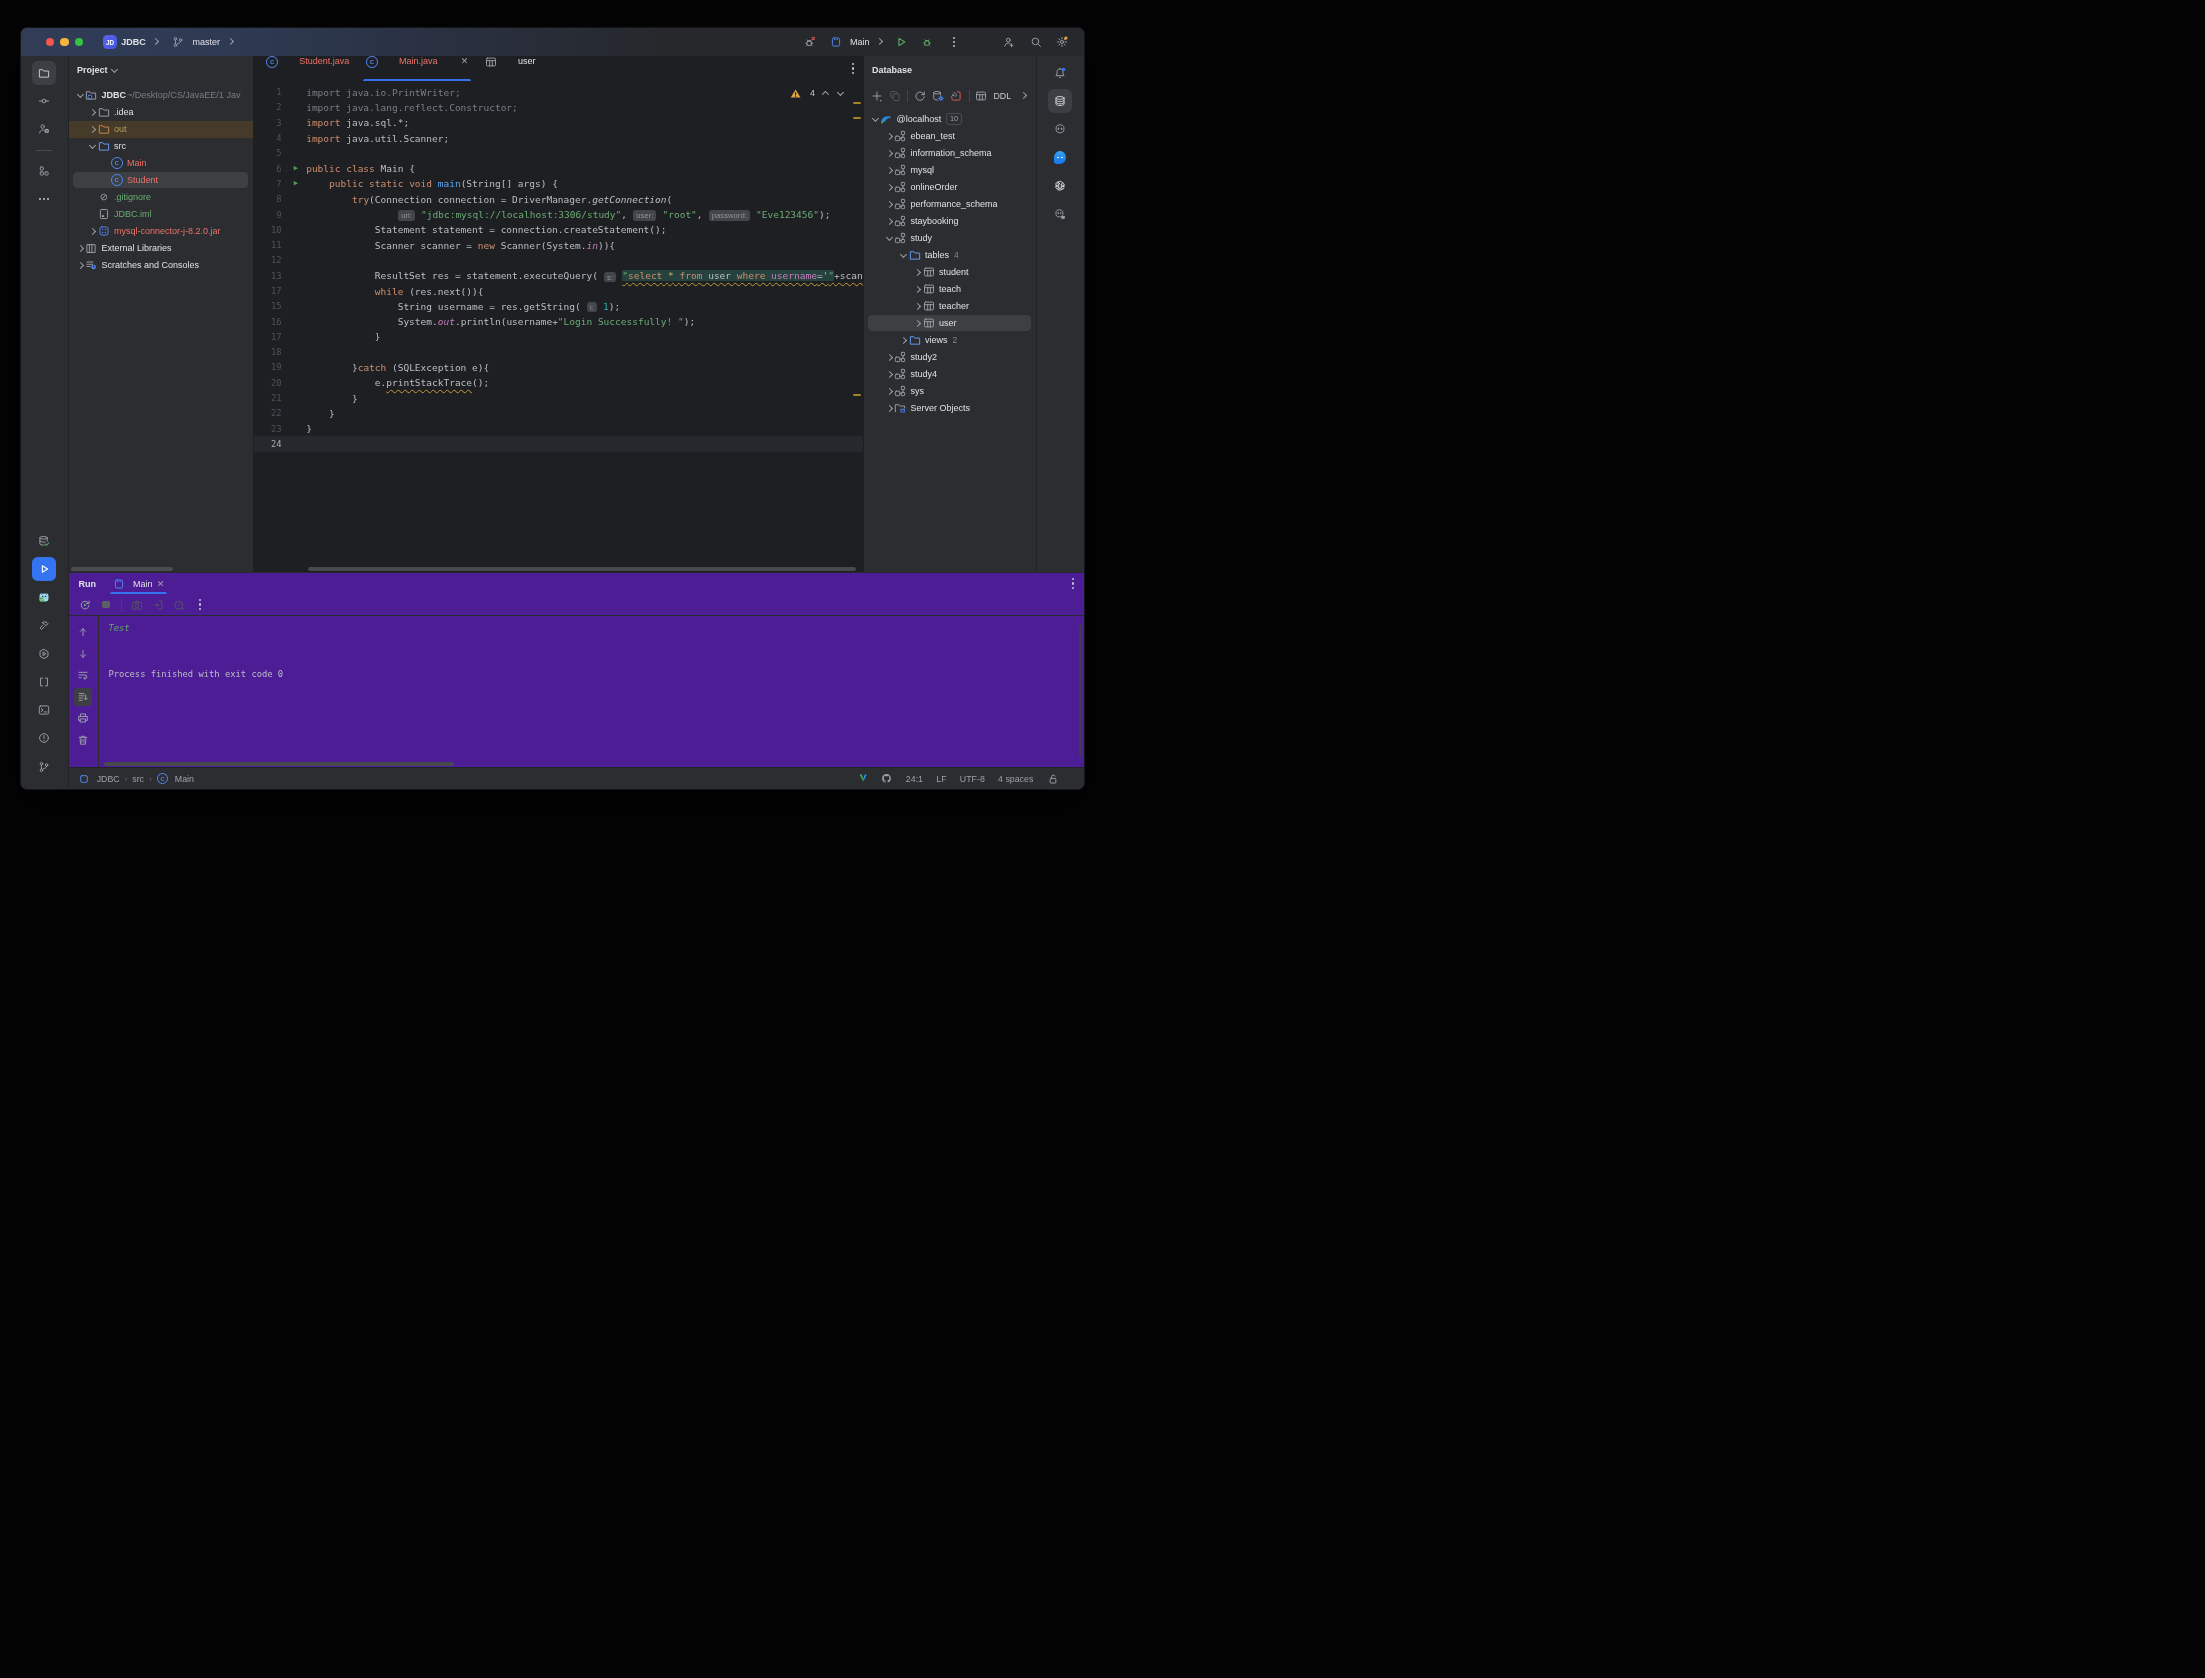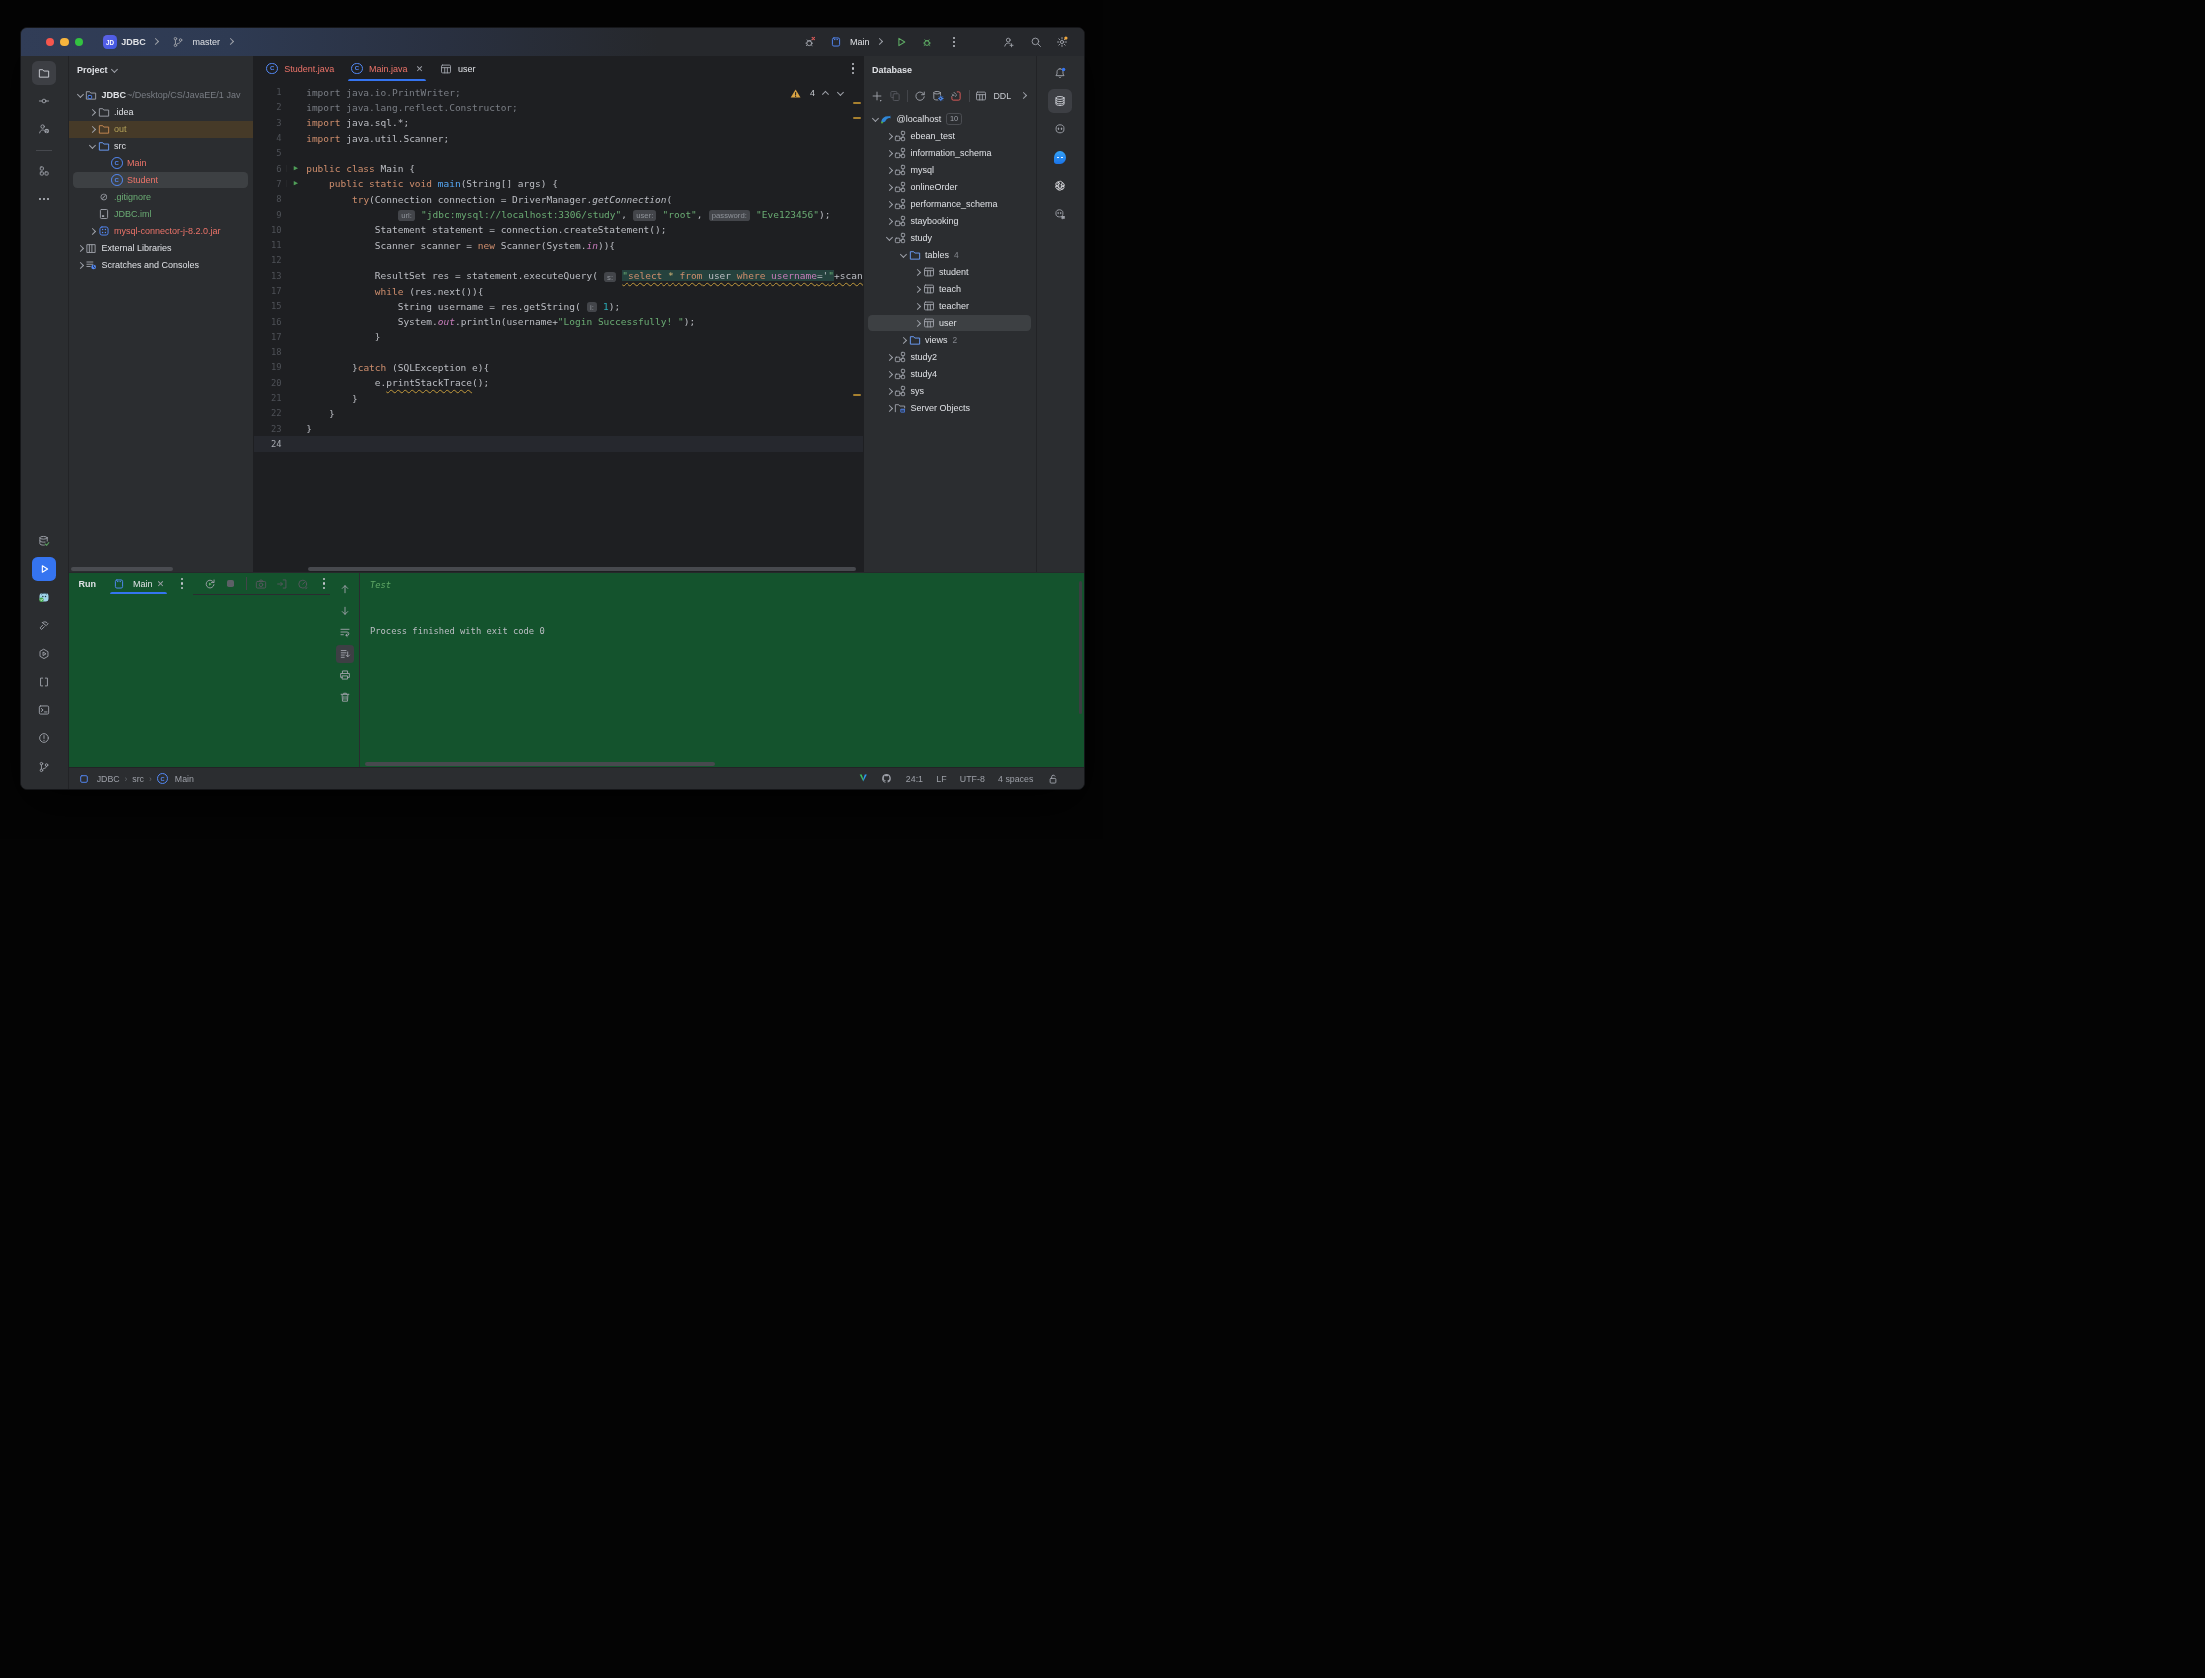--- a/index.html
+++ b/index.html
@@ -44,21 +44,21 @@
   .ticon{width:12px;height:12px;display:inline-flex;align-items:center;justify-content:center;margin-right:4.2px;flex:0 0 auto}
   .tlab{}
   .lab-red{color:#ec7369}.lab-green{color:#6aab73}.lab-bold{font-weight:700}.lab-out{color:#b3a158}
   .extra{color:#797d84;margin-left:1px}
   .badgechip{border:0.7px solid #4b4d52;border-radius:2.8px;color:#9da0a8;font-size:7.4px;padding:0 2.8px;margin-left:4.9px;line-height:9.8px}
   .cnt{color:#83868d;margin-left:4.9px;font-size:8.4px}
   .hthumb{position:absolute;height:3.5px;border-radius:2.1px;background:#4a4c51;bottom:1.4px;z-index:5}
   
   .pane-editor{flex:1;min-width:0;background:#1e1f22;display:flex;flex-direction:column;position:relative}
   .tabbar{height:25px;flex:0 0 auto;display:flex;align-items:center;padding-left:4.2px}
-  .tab{height:25px;display:flex;align-items:center;gap:6px;padding:0 8.4px;font-size:9px;position:relative;color:#dfe1e5}
+  .tab{height:25px;display:flex;align-items:flex-start;gap:21px;padding:0 8.4px;font-size:9px;position:relative;color:#dfe1e5}
   .tab.active::after{content:"";position:absolute;left:5.6px;right:5.6px;bottom:0;height:2.1px;border-radius:2.1px 2.1px 0 0;background:#3574f0}
   .tab .xcl{color:#9da0a8;font-size:9px;margin-left:2.1px}
   .tab-dots{margin-left:auto;margin-right:8.4px}
   .codewrap{flex:1;position:relative;overflow:hidden;padding-top:3.5px}
   .cl-row{display:flex;height:15.3px;align-items:center;white-space:pre;font-family:"DejaVu Sans Mono",monospace;font-size:9.5px}
   .cl-row.cur{background:#26282e}
   .gnum{width:28px;flex:0 0 auto;text-align:right;color:#4e5157;font-size:8.8px;padding-right:4.2px}
   .cl-row.cur .gnum{color:#a9acb3}
   .grun{width:18px;flex:0 0 auto;display:flex;align-items:center;justify-content:center;border-left:0.7px solid rgba(255,255,255,0.035)}
   .runarrow{color:#4f9e58;font-size:7px;line-height:1}
@@ -69,21 +69,21 @@
   .tk-inj{background:#25423e}
   .tk-wavy{text-decoration:underline;text-decoration-style:wavy;text-decoration-color:#c29a3d;text-decoration-thickness:0.7px;text-underline-offset:2.8px}
   .tk-chip{background:#43454a;color:#8f939a;border-radius:2.8px;padding:0.7px 2.8px;font-size:7.7px;font-family:"Liberation Sans",sans-serif;margin:0 0.7px}
   .warnbox{position:absolute;top:6.3px;right:17px;display:flex;align-items:center;gap:4.2px;color:#c8cbd1;font-size:8.8px;z-index:6}
   .mark{position:absolute;right:2.1px;width:7.7px;height:2.1px;border-radius:1.4px;background:#a8812f;z-index:6}
   .ehthumb{position:absolute;left:54px;right:7px;height:3.5px;border-radius:2.1px;background:#47494e;bottom:1.4px;z-index:6}
   
   .dbtools{height:24px;flex:0 0 auto;display:flex;align-items:center;gap:6.3px;padding:0 7px;color:#c8cbd1;font-size:8.8px}
   .vsep{width:0.7px;height:12.6px;background:#43454a}
   
-  .runpanel{height:194px;flex:0 0 auto;background:#14532d;border-top:0.7px solid #26282b;display:flex;flex-direction:row}
+  .runpanel{height:194px;flex:0 0 auto;background:#4c1d95;border-top:0.7px solid #26282b;display:flex;flex-direction:column}
   .runhead{height:21px;flex:0 0 auto;display:flex;align-items:center;padding-left:9.8px;gap:14px}
   .runtitle{color:#dfe1e5;font-size:9px;font-weight:700}
   .runtab{position:relative;height:21px;display:flex;align-items:center;gap:4.2px;font-size:9px;color:#dfe1e5;padding:0 2.8px}
   .runtab::after{content:"";position:absolute;left:0;right:0;bottom:0;height:2.1px;border-radius:2.1px 2.1px 0 0;background:#3574f0}
   .runtools{height:21px;flex:0 0 auto;display:flex;align-items:center;gap:9px;padding-left:10.5px;border-bottom:0.7px solid #2a2c30}
   .runbody{flex:1;display:flex;min-height:0;position:relative}
   .runstrip{width:29px;flex:0 0 auto;display:flex;flex-direction:column;align-items:center;gap:3.5px;padding-top:7px;border-right:0.7px solid #2a2c30}
   .sico{width:18px;height:18px;border-radius:3.5px;display:flex;align-items:center;justify-content:center}
   .sico.active{background:#3d3f44}
   .console{flex:1;font-family:"DejaVu Sans Mono",monospace;font-size:8.8px;line-height:15.4px;padding:4.9px 0 0 9.8px;color:#bcbec4;overflow:hidden;white-space:pre}

